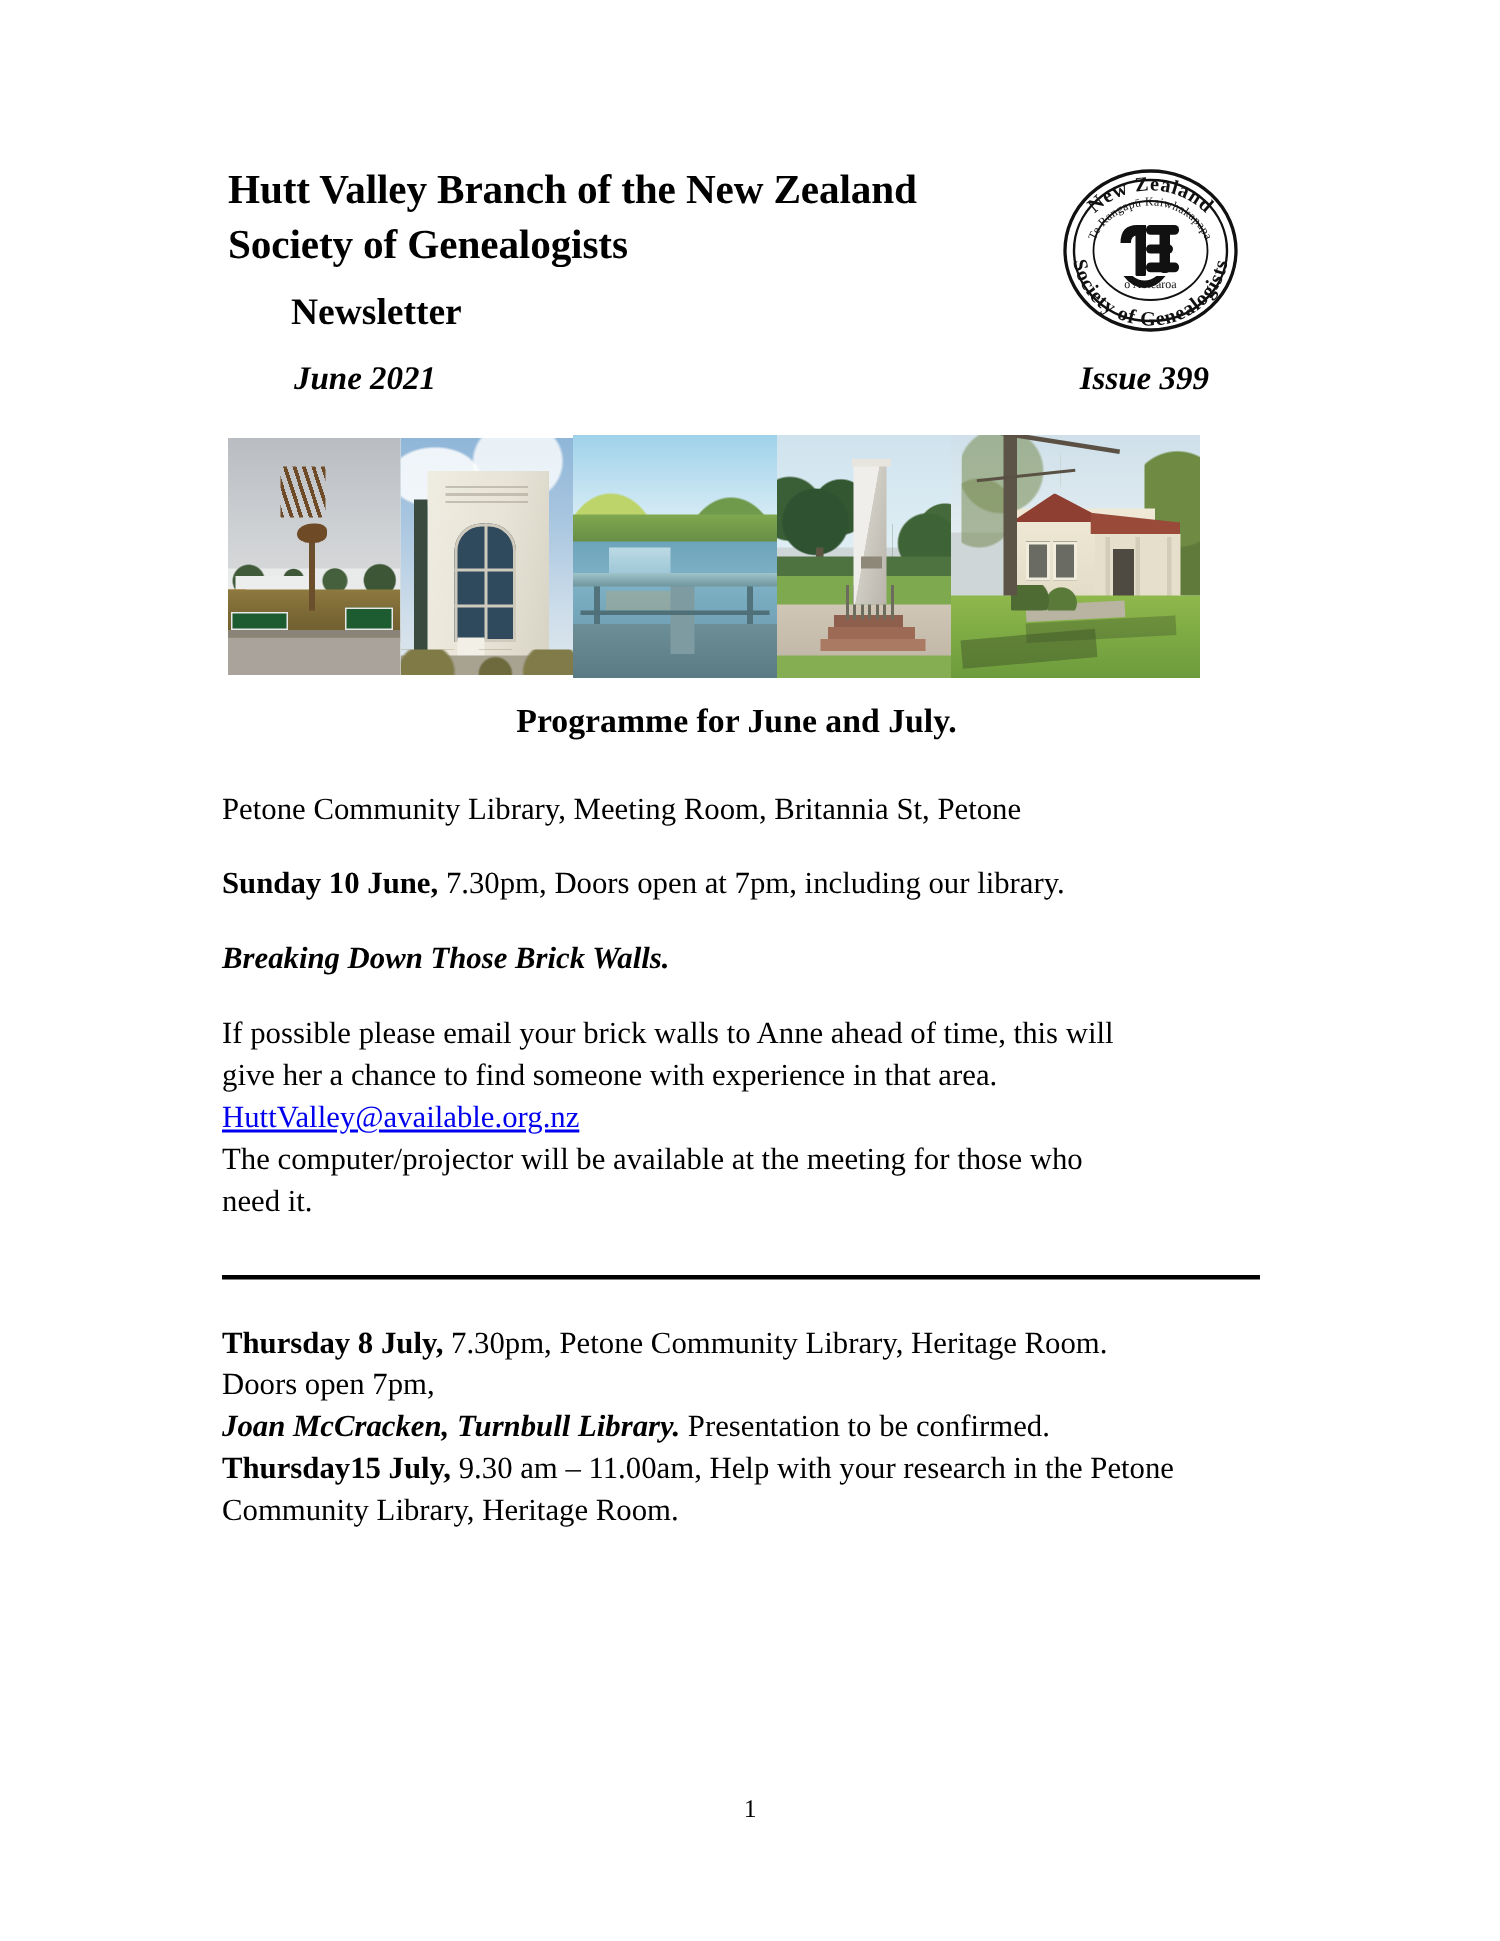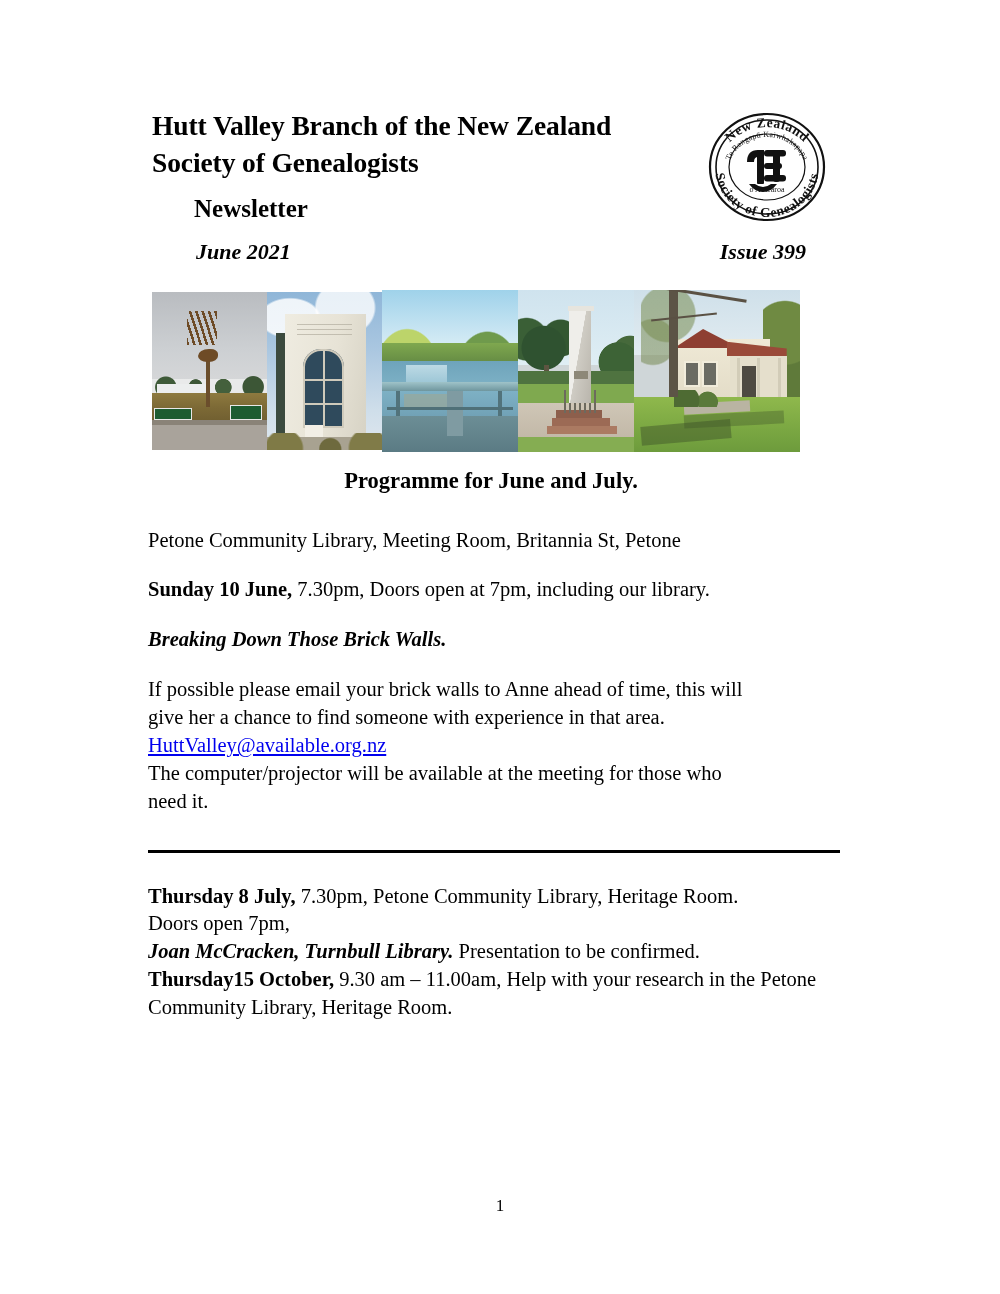--- a/index.html
+++ b/index.html
@@ -430,20 +430,20 @@
 
     <div class="divider"></div>
 
     <p class="para tight block-gap">
       <span class="b">Thursday 8 July,</span><span> 7.30pm, Petone Community Library, Heritage Room.</span><br>
       <span>Doors open 7pm,</span><br>
       <span class="bi">Joan McCracken, Turnbull Library.</span><span> Presentation to be confirmed.</span>
     </p>
 
     <p class="para">
-      <span class="b">Thursday15 October,</span><span> 9.30 am – 11.00am, Help with your research in the Petone Community Library, Heritage Room.</span>
+      <span class="b">Thursday15 July,</span><span> 9.30 am – 11.00am, Help with your research in the Petone Community Library, Heritage Room.</span>
     </p>
 
   </div>
 
   <div class="page-number">1</div>
 
 </div>
 
 </body></html>

